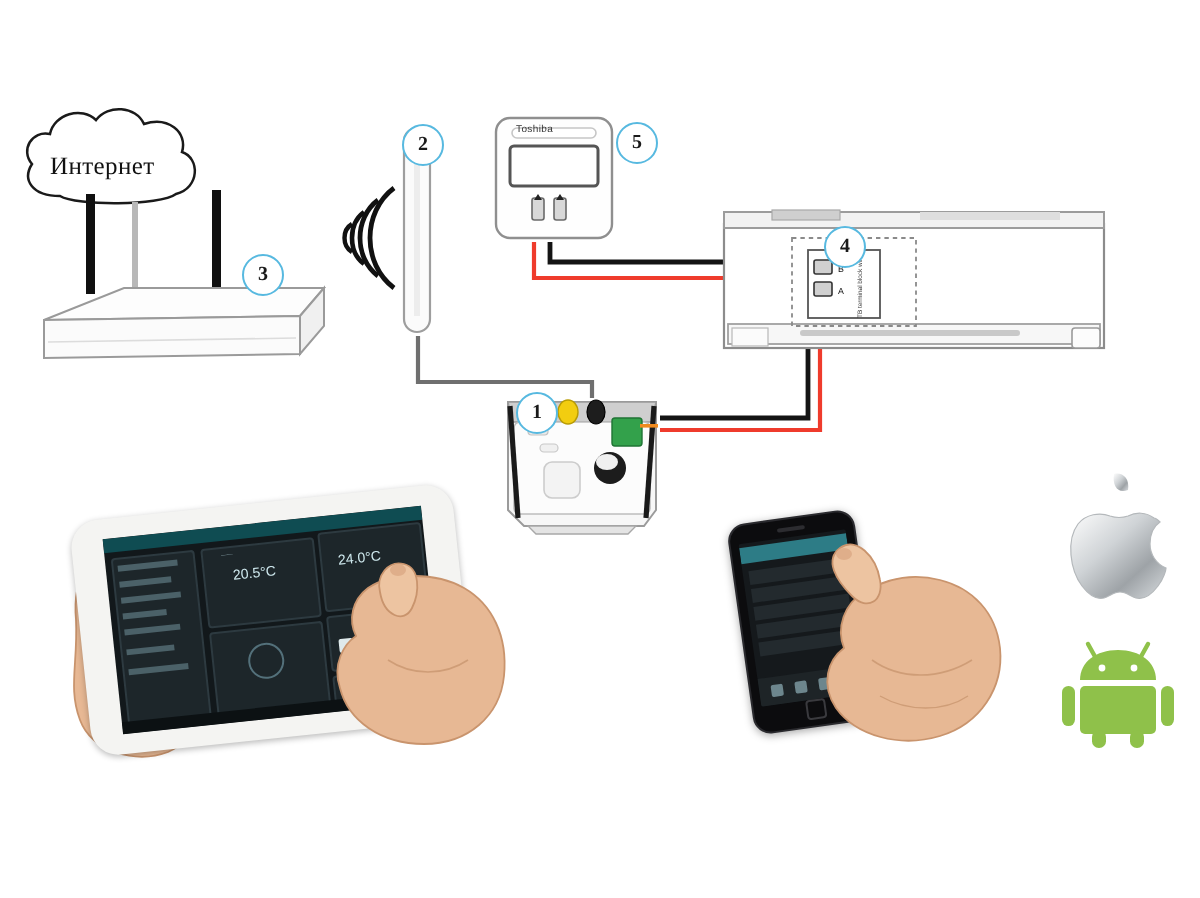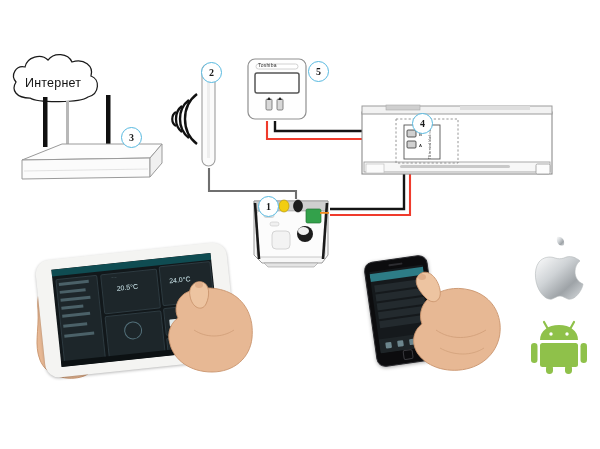--- a/index.html
+++ b/index.html
@@ -83,21 +83,21 @@
     <path d="M330 209 L404 209 L404 150" stroke="#141414" stroke-width="2.4" fill="none"></path>
 
     <path d="M330 215 L410 215 L410 150" stroke="#ef3b2c" stroke-width="2.1" fill="none"></path>
   </svg>
 
   <svg class="abs" style="left:8px;top:50px;" width="100" height="62">
     <path d="M22 48 C8 48 3 40 8 32 C2 25 8 15 17 17 C19 7 33 3 40 10
              C46 2 60 3 64 12 C76 8 86 16 83 26 C92 29 92 44 80 47
              C72 53 30 53 22 48 Z" fill="#ffffff" stroke="#1a1a1a" stroke-width="1.25"></path>
   </svg>
-  <div class="cloud-label" style="left:25px;top:76px;">Интернет</div>
+  <div class="cloud-label" style="left:25px;top:76px;font-family:Liberation Serif, serif;">Интернет</div>
 
   <svg class="abs" style="left:14px;top:95px;" width="160" height="90">
 
     <rect x="29" y="2" width="4.5" height="50" fill="#101010"></rect>
     <rect x="52" y="6" width="3" height="46" fill="#b8b8b8"></rect>
     <rect x="92" y="0" width="4.5" height="52" fill="#101010"></rect>
 
     <path d="M8 65 L48 49 L148 49 L136 63 Z" fill="#fdfdfd" stroke="#9a9a9a" stroke-width="1"></path>
     <path d="M8 65 L136 63 L136 82 L8 84 Z" fill="#fbfbfb" stroke="#9a9a9a" stroke-width="1"></path>
     <path d="M136 63 L148 49 L148 68 L136 82 Z" fill="#f0f0f0" stroke="#9a9a9a" stroke-width="1"></path>

